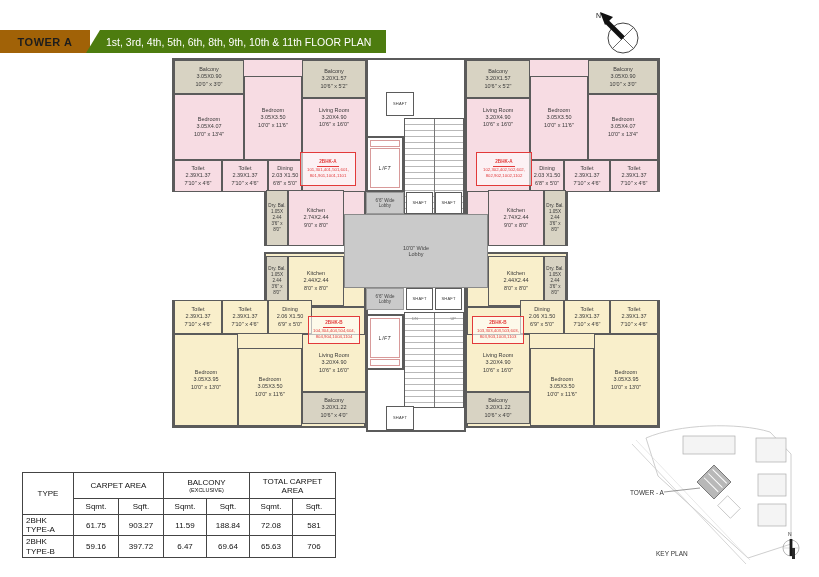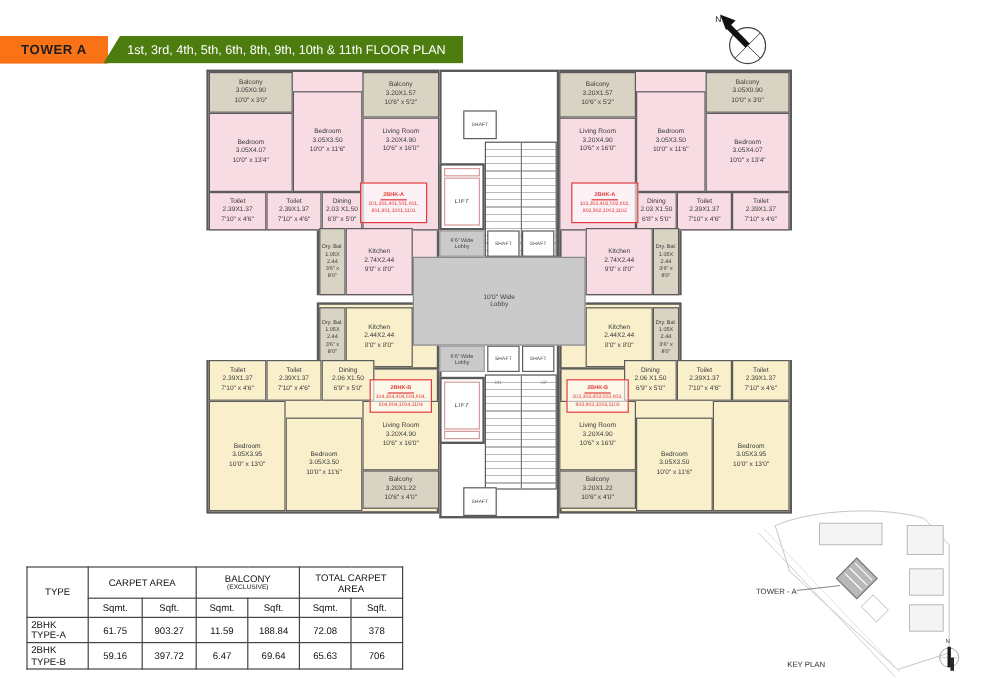--- a/index.html
+++ b/index.html
@@ -1,19 +1,19 @@
 <!DOCTYPE html>
 <html><head>
 <meta charset="utf-8">
 <style>
   html,body{margin:0;padding:0;background:#fff;}
   .page{position:relative;width:819px;height:577px;background:#fff;overflow:hidden;
         font-family:"Liberation Sans",sans-serif;color:#222;}
   
-  .tag{position:absolute;left:0;top:30px;width:90px;height:23px;background:#f97316;
+  .tag{position:absolute;left:0;top:30px;width:90px;height:23px;background:#a16207;
        display:flex;align-items:center;justify-content:center;font-size:11px;font-weight:bold;
        color:#1d1d1d;letter-spacing:.5px;}
   .banner{position:absolute;left:86px;top:30px;width:300px;height:23px;background:#4d7c0f;
        color:#fff;font-size:10.5px;display:flex;align-items:center;padding-left:20px;
        clip-path:polygon(14px 0,100% 0,100% 100%,0 100%);box-sizing:border-box;}
   
   .ubg{position:absolute;border:2px solid #5B5B5B;box-sizing:border-box;}
   .pinkbg{background:#F7DCE3;} .creambg{background:#F9EFCB;}
   .room{position:absolute;border:1.6px solid #5B5B5B;box-sizing:border-box;display:flex;
         flex-direction:column;align-items:center;justify-content:center;text-align:center;
@@ -374,21 +374,21 @@
     <tr>
       <td class="typecell">
         <span>2BHK</span><br>
         <span>TYPE-A</span>
       </td>
       <td>61.75</td>
       <td>903.27</td>
       <td>11.59</td>
       <td>188.84</td>
       <td>72.08</td>
-      <td>378</td>
+      <td>581</td>
     </tr>
     <tr>
       <td class="typecell">
         <span>2BHK</span><br>
         <span>TYPE-B</span>
       </td>
       <td>59.16</td>
       <td>397.72</td>
       <td>6.47</td>
       <td>69.64</td>

